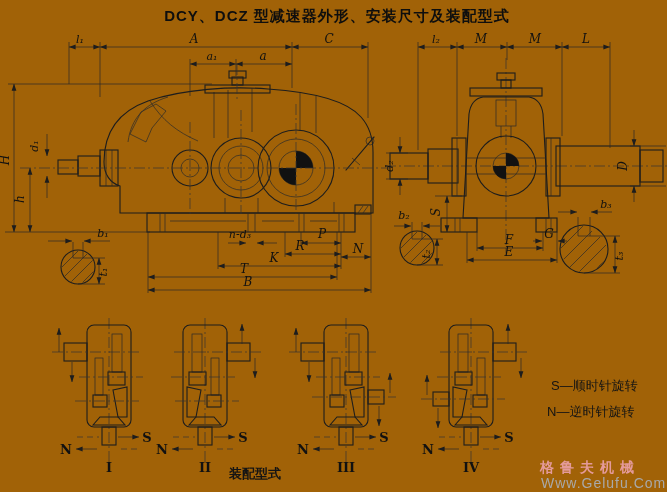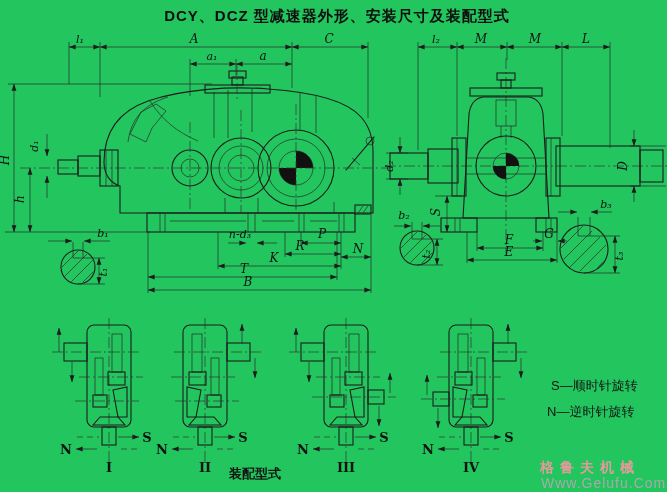--- a/index.html
+++ b/index.html
@@ -1,16 +1,16 @@
 <!DOCTYPE html>
 <html><head>
 <meta charset="utf-8">
 <style>
   html,body{margin:0;padding:0;background:#e8e8e6;}
-  .page{width:667px;height:492px;background:#22c55e;position:relative;overflow:hidden;
+  .page{width:667px;height:492px;background:#a16207;position:relative;overflow:hidden;
         font-family:"Liberation Sans",sans-serif;}
   svg{display:block}
   .ln{stroke:#1d1d1d;stroke-width:1.1;fill:none;stroke-linecap:square}
   .thin{stroke:#2a2a2a;stroke-width:0.7;fill:none}
   .dimln{stroke:#2a2a2a;stroke-width:0.7;fill:none}
   .cl{stroke:#333;stroke-width:0.7;fill:none;stroke-dasharray:11 3 2 3}
   .dash{stroke:#333;stroke-width:0.7;fill:none;stroke-dasharray:6 4}
   .dim{font:italic 12px "DejaVu Serif",serif;fill:#111}
   .dimsmall{font:italic 11px "DejaVu Serif",serif;fill:#111}
   .roman{font:bold 13px "DejaVu Serif",serif;fill:#111}

